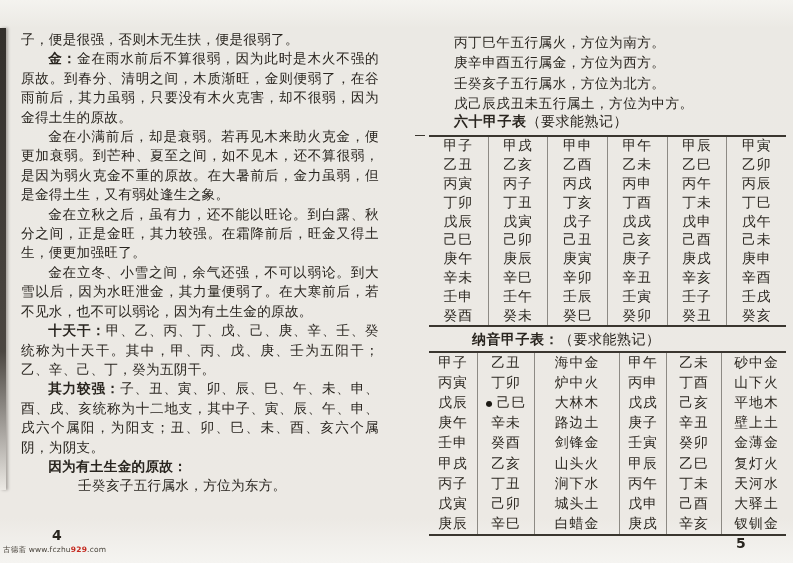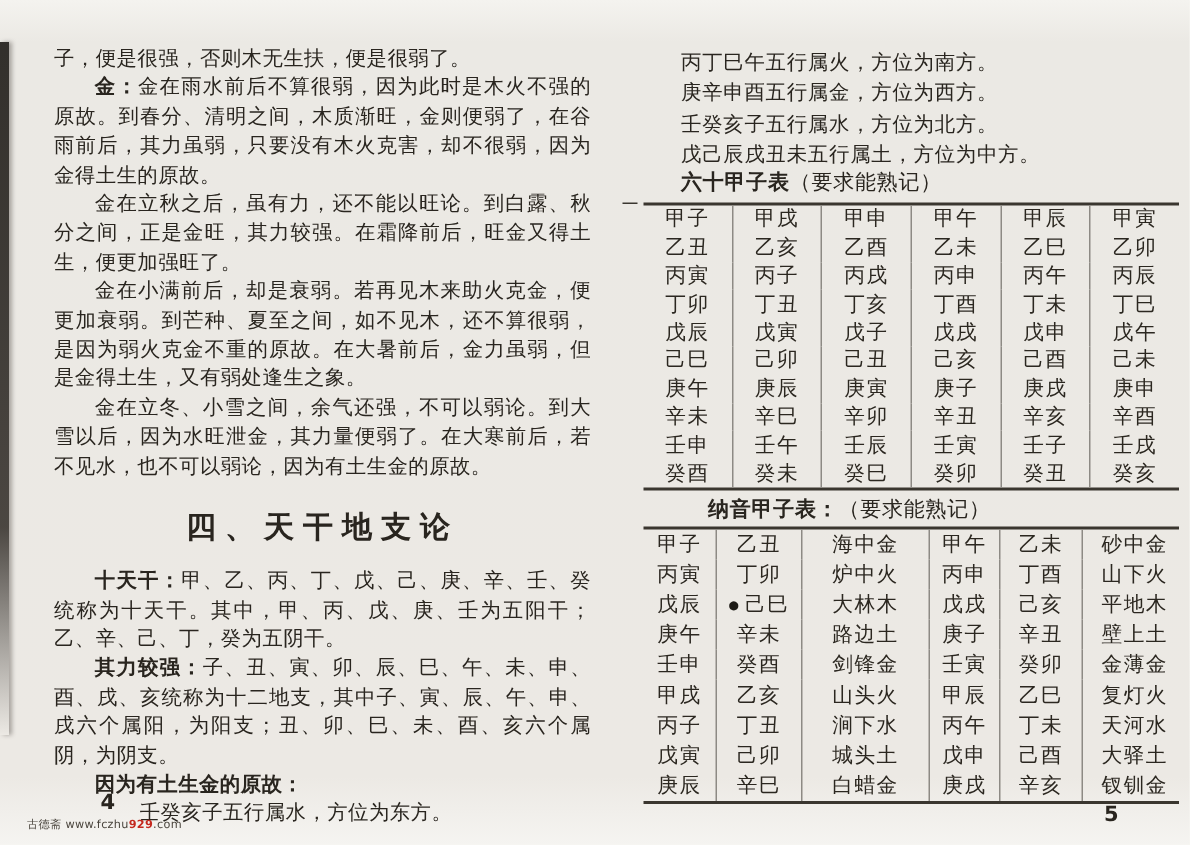--- a/index.html
+++ b/index.html
@@ -13,21 +13,21 @@
     position:relative;width:793px;height:563px;
     background:linear-gradient(to bottom,#f4f3ef 0,#ebe9e4 28px,#ece9e4 92%,#f5f4f1 100%);
   }
   .binding-shadow{
     position:absolute;left:0;top:28px;width:6px;height:462px;
     background:linear-gradient(to bottom,rgba(25,22,18,.88) 0,rgba(35,30,25,.8) 70%,rgba(35,30,25,0) 100%);
     box-shadow:2px 0 3px rgba(40,35,28,.35);
   }
   
   .left-page{
-    position:absolute;left:15px;top:0;width:396px;height:563px;
+    position:absolute;left:0;top:0;width:396px;height:563px;
     padding:30px 17px 16px 21px;box-sizing:border-box;
   }
   .para{
     margin:0;font-size:13.6px;line-height:19.4px;
     text-align:justify;text-justify:inter-ideograph;
     text-indent:2em;letter-spacing:.3px;
   }
   .para.noindent{text-indent:0;}
   .lead{font-weight:bold;}
   .section-heading{
@@ -77,25 +77,24 @@
 </style>
 </head>
 <body>
 
 <div class="scan">
   <div class="binding-shadow"></div>
 
   <div class="left-page">
     <p class="para noindent">子，便是很强，否则木无生扶，便是很弱了。</p>
     <p class="para"><span class="lead">金：</span><span>金在雨水前后不算很弱，因为此时是木火不强的原故。到春分、清明之间，木质渐旺，金则便弱了，在谷雨前后，其力虽弱，只要没有木火克害，却不很弱，因为金得土生的原故。</span></p>
+    <p class="para">金在小满前后，却是衰弱。若再见木来助火克金，便更加衰弱。到芒种、夏至之间，如不见木，还不算很弱，是因为弱火克金不重的原故。在大暑前后，金力虽弱，但是金得土生，又有弱处逢生之象。</p>
     <p class="para">金在立秋之后，虽有力，还不能以旺论。到白露、秋分之间，正是金旺，其力较强。在霜降前后，旺金又得土生，便更加强旺了。</p>
-    <p class="para">金在小满前后，却是衰弱。若再见木来助火克金，便更加衰弱。到芒种、夏至之间，如不见木，还不算很弱，是因为弱火克金不重的原故。在大暑前后，金力虽弱，但是金得土生，又有弱处逢生之象。</p>
     <p class="para">金在立冬、小雪之间，余气还强，不可以弱论。到大雪以后，因为水旺泄金，其力量便弱了。在大寒前后，若不见水，也不可以弱论，因为有土生金的原故。</p>
 
-    <h2 class="section-heading">四、天干地支论</h2>
 
     <p class="para"><span class="lead">十天干：</span><span>甲、乙、丙、丁、戊、己、庚、辛、壬、癸统称为十天干。其中，甲、丙、戊、庚、壬为五阳干；乙、辛、己、丁，癸为五阴干。</span></p>
     <p class="para"><span class="lead">其力较强：</span><span>子、丑、寅、卯、辰、巳、午、未、申、酉、戌、亥统称为十二地支，其中子、寅、辰、午、申、戌六个属阳，为阳支；丑、卯、巳、未、酉、亥六个属阴，为阴支。</span></p>
     <p class="para bold-line">因为有土生金的原故：</p>
     <p class="para indent4">壬癸亥子五行属水，方位为东方。</p>
 
     <div class="pagenum pagenum-left">4</div>
     <div class="watermark"><span>古德斋 www.fczhu</span><span class="hl" id="wm-hl" style="color: rgb(196, 40, 30);">929</span><span>.com</span></div>
   </div>
 

